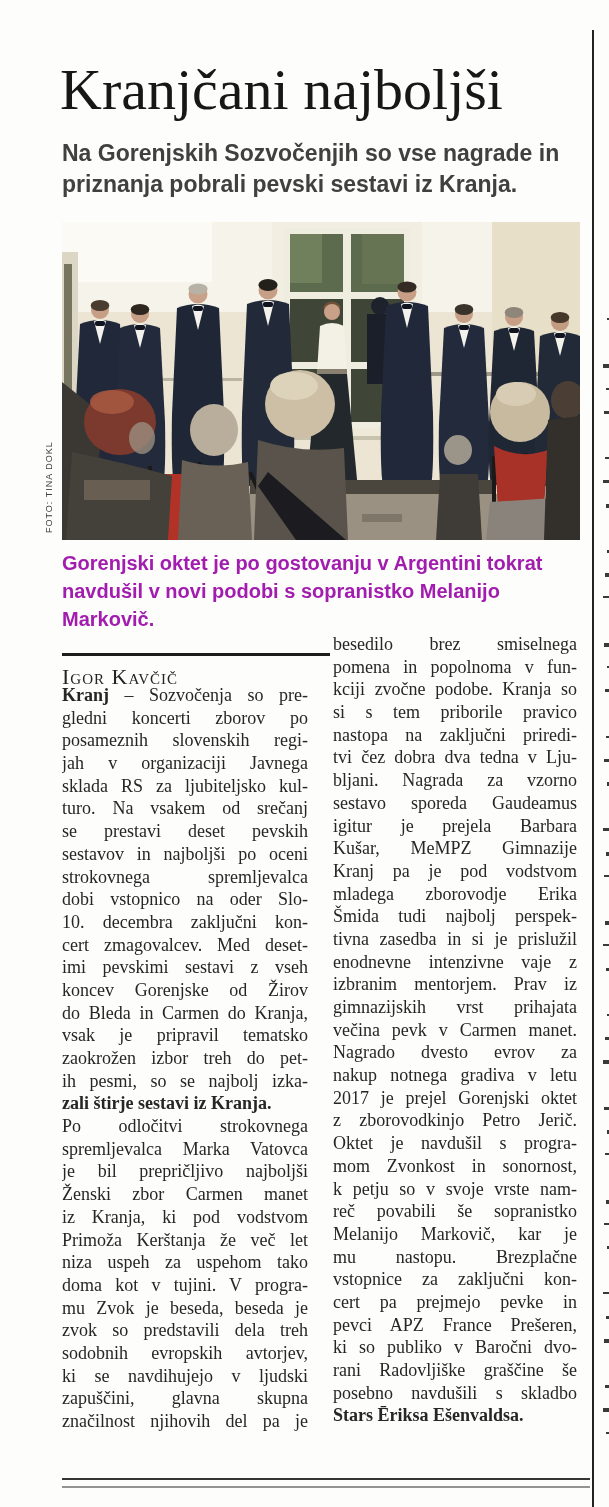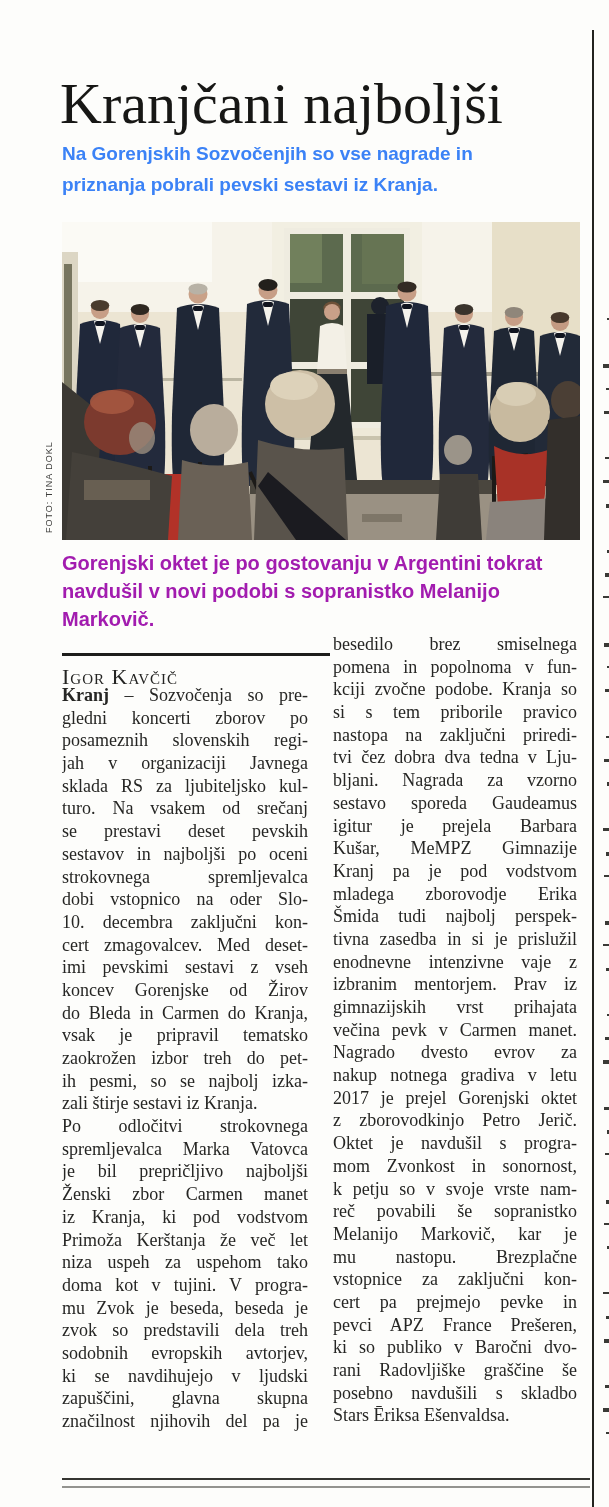--- a/index.html
+++ b/index.html
@@ -2,29 +2,29 @@
 <html><head>
 <meta charset="utf-8">
 <style>
   html,body{margin:0;padding:0;background:#ffffff;}
   #page{
     position:relative;width:609px;height:1507px;background:#fdfdfb;
     font-family:"Liberation Serif",serif;color:#1d1d1b;overflow:hidden;
   }
   
   .headline{
-    position:absolute;left:60px;top:34px;width:520px;
+    position:absolute;left:60px;top:20px;width:520px;
     font-size:58px;line-height:62px;font-weight:normal;color:#171715;
     letter-spacing:0px;white-space:nowrap;
   }
   
   .standfirst{
     position:absolute;left:62px;top:138px;width:510px;
     font-family:"Liberation Sans",sans-serif;font-weight:bold;
-    font-size:19px;line-height:31px;color:#3b82f6;
+    font-size:23px;line-height:31px;color:#404040;
   }
   
   .photo{position:absolute;left:62px;top:222px;width:518px;height:318px;overflow:hidden;background:#ece5d3;}
   .photo svg{display:block;}
   .photo-credit{
     position:absolute;left:44px;top:533px;width:152px;height:12px;
     transform:rotate(-90deg);transform-origin:0 0;
     font-family:"Liberation Sans",sans-serif;font-size:9px;letter-spacing:1px;
     color:#3c3c3a;white-space:nowrap;
   }
@@ -41,21 +41,21 @@
   }
   .byline-rule{position:absolute;left:62px;top:653px;width:268px;height:3px;background:#1d1d1b;}
   
   .colL{position:absolute;left:62px;top:684px;width:246px;}
   .colR{position:absolute;left:333px;top:633px;width:244px;}
   .bline{
     font-size:18px;line-height:22.7px;color:#262624;
     text-align:justify;text-align-last:justify;
     white-space:normal;overflow:hidden;height:22.7px;
   }
-  .bline.flush{text-align-last:left;}
+  .bline.flush{text-align-last:left;font-weight:bold;}
   .bline b{font-weight:bold;}
   
   .v-divider{position:absolute;left:592px;top:30px;width:2px;height:1477px;background:#23231f;}
   .bottom-rule{
     position:absolute;left:62px;top:1478px;width:528px;height:6px;
     border-top:2.5px solid #353531;border-bottom:2px solid #93938f;
   }
   
   .fragments{position:absolute;right:0;top:0;width:10px;height:1507px;}
   .fragments i{position:absolute;right:0;display:block;background:#3a3a36;}

